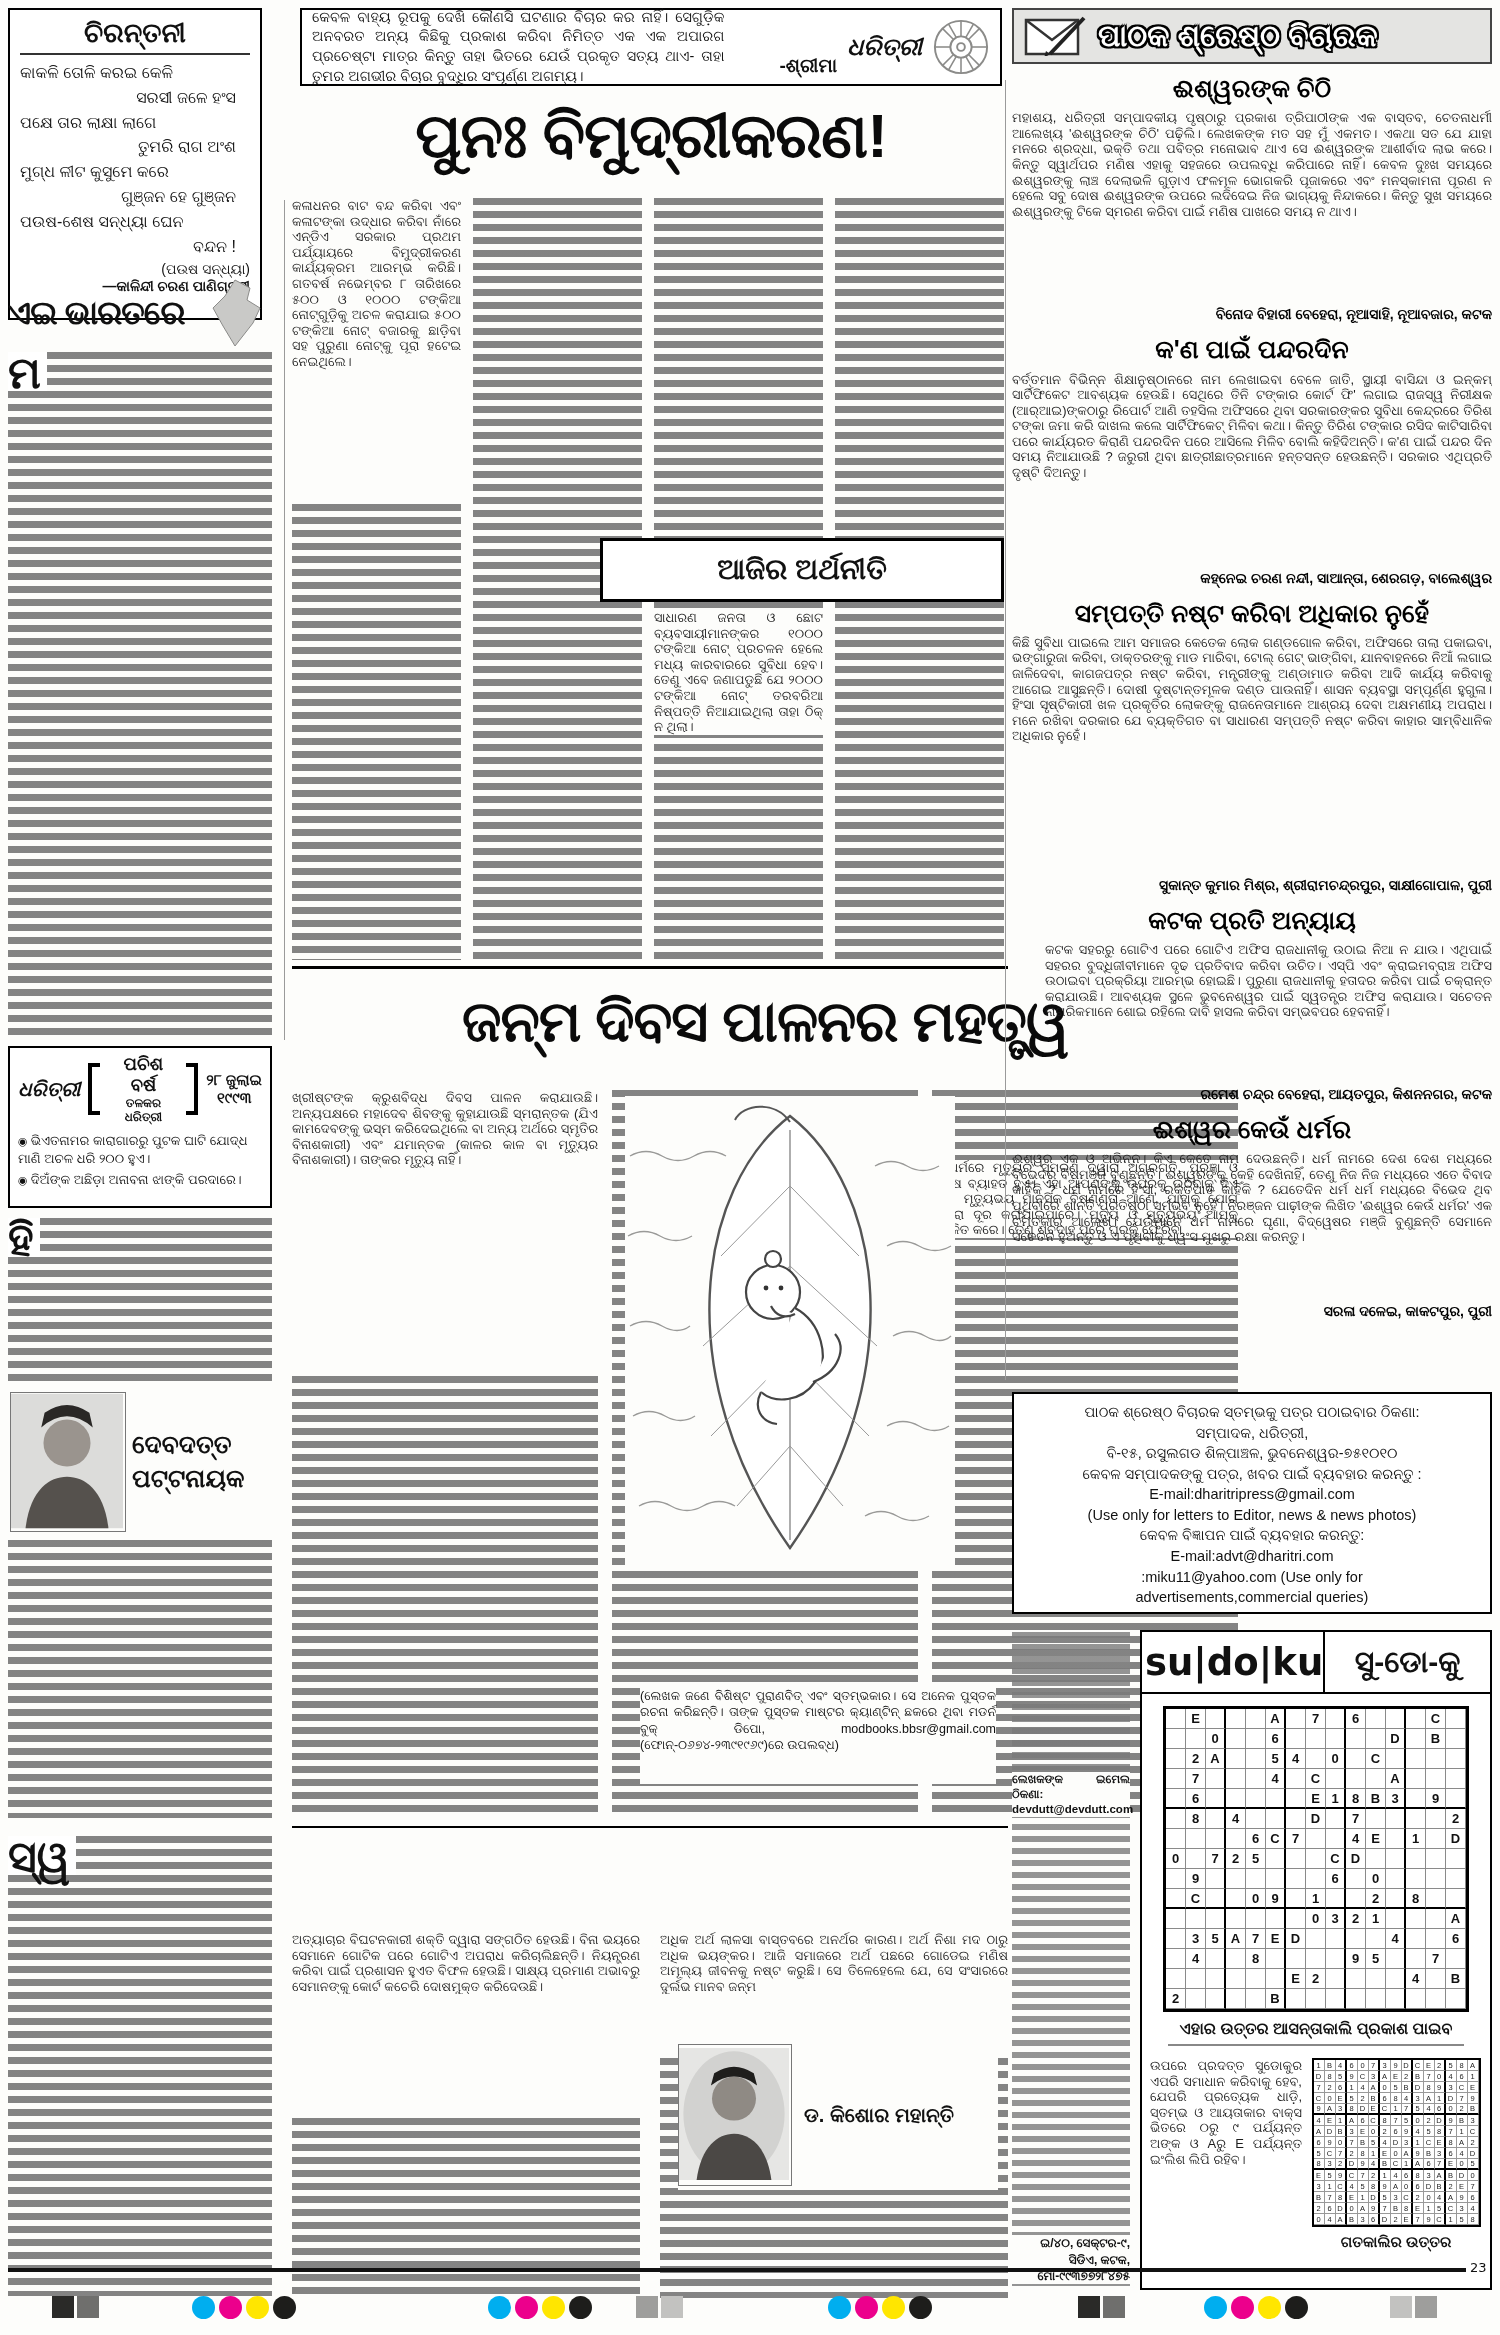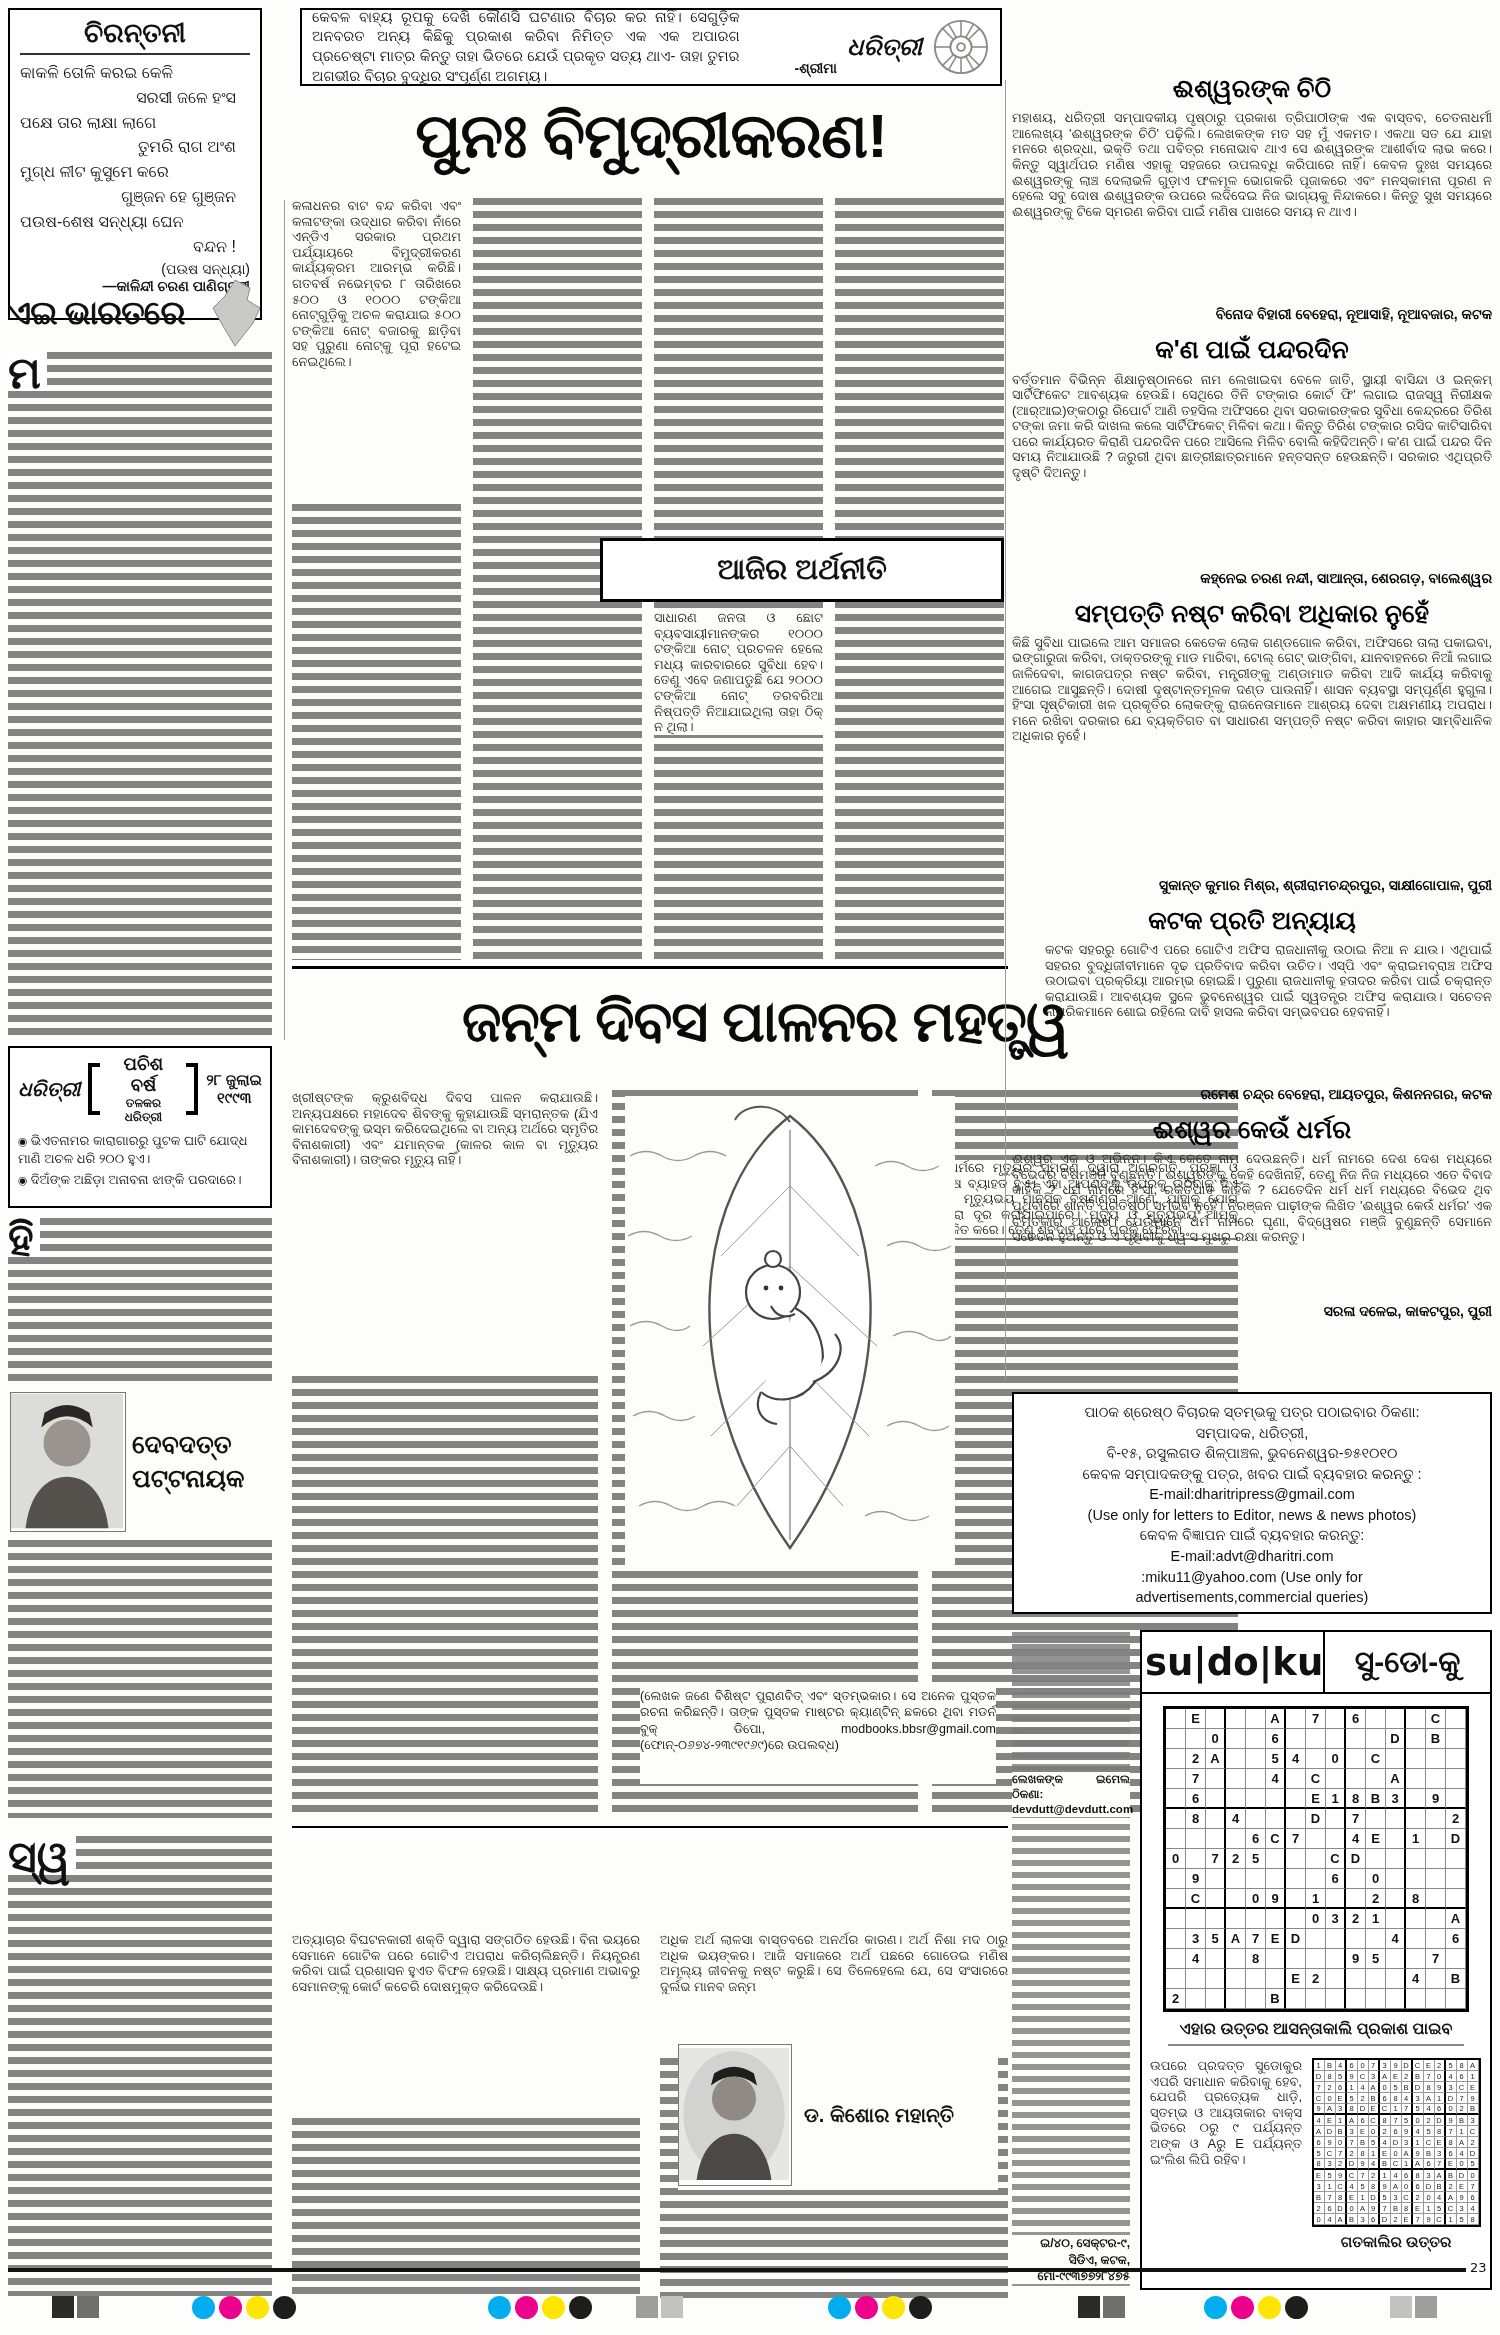--- a/index.html
+++ b/index.html
@@ -107,21 +107,21 @@
 
   <div class="abs gk" style="left:8px;top:1540px;width:264px;height:278px;"></div>
 
   <div class="abs" style="left:8px;top:1836px;width:264px;height:460px;">
     <span class="dcap" style="position:absolute;left:0;top:0;z-index:2;">ସ୍ୱ</span>
     <div class="gk" style="width:100%;height:100%;"></div>
   </div>
 
   <div class="abs box" style="left:300px;top:8px;width:702px;height:78px;padding:7px 10px;display:flex;align-items:center;gap:10px;">
     <div style="flex:1;font-size:14.5px;line-height:1.35;text-align:justify;">କେବଳ ବାହ୍ୟ ରୂପକୁ ଦେଖି କୌଣସି ଘଟଣାର ବିଚାର କର ନାହିଁ। ସେଗୁଡ଼ିକ ଅନବରତ ଅନ୍ୟ କିଛିକୁ ପ୍ରକାଶ କରିବା ନିମିତ୍ତ ଏକ ଏକ ଅପାରଗ ପ୍ରଚେଷ୍ଟା ମାତ୍ର କିନ୍ତୁ ତାହା ଭିତରେ ଯେଉଁ ପ୍ରକୃତ ସତ୍ୟ ଥାଏ- ତାହା ତୁମର ଅଗଭୀର ବିଚାର ବୁଦ୍ଧିର ସଂପୂର୍ଣ୍ଣ ଅଗମ୍ୟ।</div>
-    <div class="bold" style="font-size:14px;align-self:flex-end;margin-left:45px;">-ଶ୍ରୀମା</div>
+    <div class="bold" style="font-size:19px;align-self:flex-end;margin-left:45px;">-ଶ୍ରୀମା</div>
     <div class="bold" style="font-size:24px;font-style:italic;">ଧରିତ୍ରୀ</div>
     <svg width="58" height="58" viewBox="0 0 60 60">
       <circle cx="30" cy="30" r="27" fill="none" stroke="#8b8b89" stroke-width="2"></circle>
       <circle cx="30" cy="30" r="11" fill="none" stroke="#8b8b89" stroke-width="2"></circle>
       <circle cx="30" cy="30" r="4" fill="none" stroke="#8b8b89" stroke-width="2"></circle>
       <g stroke="#8b8b89" stroke-width="1.6">
         <line x1="30" y1="3" x2="30" y2="19"></line>
           <line x1="30" y1="41" x2="30" y2="57"></line>
         <line x1="3" y1="30" x2="19" y2="30"></line>
           <line x1="41" y1="30" x2="57" y2="30"></line>
@@ -237,20 +237,29 @@
         <path d="M29,34 q21,-16 42,0 l-3,-11 q-18,-12 -36,0 Z" fill="#1f1e1c"></path>
         <path d="M16,120 C20,90 35,78 50,78 C65,78 80,90 84,120 Z" fill="#4b4845"></path>
       </svg>
     </div>
     <div class="bold" style="font-size:20px;line-height:1.4;">ଡ. କିଶୋର ମହାନ୍ତି</div>
   </div>
 
   <div class="abs rule-v" style="left:284px;top:200px;height:840px;"></div>
   <div class="abs rule-v" style="left:1005px;top:80px;height:1300px;"></div>
 
+  <div class="abs" style="left:1012px;top:8px;width:480px;height:56px;border:2px solid #444;background:#e4e4e2;display:flex;align-items:center;gap:10px;padding:0 10px;box-sizing:border-box;">
+    <svg width="64" height="40" viewBox="0 0 64 40">
+      <rect x="2" y="4" width="52" height="34" fill="#fff" stroke="#333" stroke-width="2.5"></rect>
+      <path d="M2,4 L28,24 L54,4" fill="none" stroke="#333" stroke-width="2.5"></path>
+      <line x1="60" y1="2" x2="26" y2="38" stroke="#222" stroke-width="4"></line>
+      <path d="M26,38 l-6,4 2,-7 Z" fill="#222"></path>
+    </svg>
+    <div class="bold outline-ttl" style="font-size:30px;letter-spacing:0;">ପାଠକ ଶ୍ରେଷ୍ଠ ବିଚାରକ</div>
+  </div>
 
   <div class="abs" style="left:1012px;top:70px;width:480px;">
 
     <div>
       <div class="ltr-title">ଈଶ୍ୱରଙ୍କ ଚିଠି</div>
       <div class="body-txt" style="height:196px;margin-top:4px;">
         <span>ମହାଶୟ,</span>
         <span>ଧରିତ୍ରୀ ସମ୍ପାଦକୀୟ ପୃଷ୍ଠାରୁ ପ୍ରକାଶ ତ୍ରିପାଠୀଙ୍କ ଏକ ବାସ୍ତବ, ଚେତନାଧର୍ମୀ ଆଲେଖ୍ୟ 'ଈଶ୍ୱରଙ୍କ ଚିଠି' ପଢ଼ିଲି। ଲେଖକଙ୍କ ମତ ସହ ମୁଁ ଏକମତ। ଏକଥା ସତ ଯେ ଯାହା ମନରେ ଶ୍ରଦ୍ଧା, ଭକ୍ତି ତଥା ପବିତ୍ର ମନୋଭାବ ଥାଏ ସେ ଈଶ୍ୱରଙ୍କ ଆଶୀର୍ବାଦ ଲାଭ କରେ। କିନ୍ତୁ ସ୍ୱାର୍ଥପର ମଣିଷ ଏହାକୁ ସହଜରେ ଉପଲବ୍ଧି କରିପାରେ ନାହିଁ। କେବଳ ଦୁଃଖ ସମୟରେ ଈଶ୍ୱରଙ୍କୁ ଲାଞ୍ଚ ଦେଲାଭଳି ଗୁଡ଼ାଏ ଫଳମୂଳ ଭୋଗକରି ପୂଜାକରେ ଏବଂ ମନସ୍କାମନା ପୂରଣ ନ ହେଲେ ସବୁ ଦୋଷ ଈଶ୍ୱରଙ୍କ ଉପରେ ଲଦିଦେଇ ନିଜ ଭାଗ୍ୟକୁ ନିନ୍ଦାକରେ। କିନ୍ତୁ ସୁଖ ସମୟରେ ଈଶ୍ୱରଙ୍କୁ ଟିକେ ସ୍ମରଣ କରିବା ପାଇଁ ମଣିଷ ପାଖରେ ସମୟ ନ ଥାଏ।</span>
       </div>
       <div class="sig">ବିନୋଦ ବିହାରୀ ବେହେରା, ନୂଆସାହି, ନୂଆବଜାର, କଟକ</div>

